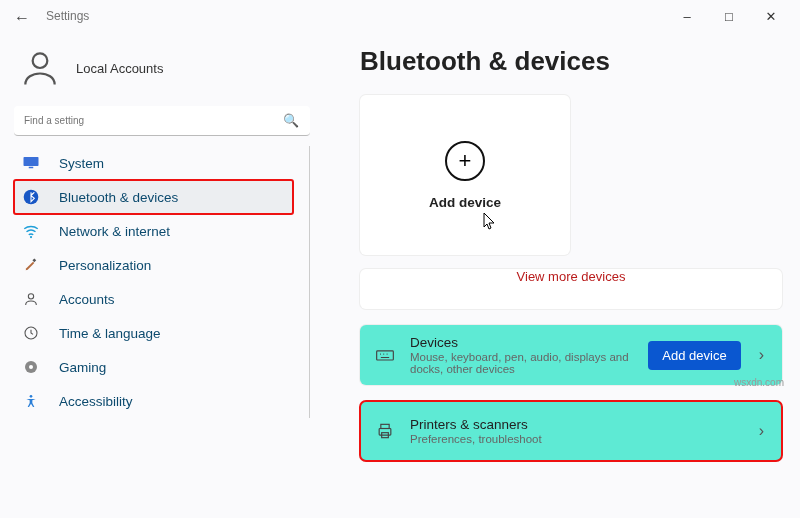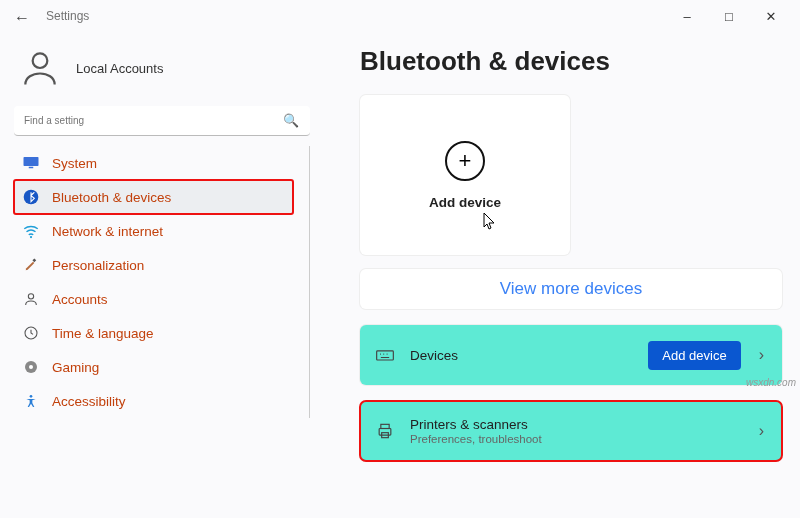--- a/index.html
+++ b/index.html
@@ -12,39 +12,39 @@
   .wbtn { width: 42px; height: 28px; display: flex; align-items: center; justify-content: center; font-size: 13px; color: #333; cursor: pointer; }
   .body { flex: 1; display: flex; }
   .sidebar { width: 320px; padding: 6px 10px 0 14px; position: relative; }
   .account { display: flex; align-items: center; gap: 14px; padding: 8px 4px 14px 4px; }
   .avatar { width: 44px; height: 44px; }
   .account-name { font-size: 13px; color: #333; }
   .search { position: relative; margin: 2px 0 10px 0; }
   .search input { width: 100%; height: 30px; border: none; background: #fff; border-bottom: 1px solid #bbb; padding: 0 30px 0 10px; font-size: 10px; color: #555; border-radius: 4px; }
   .search .sicon { position: absolute; right: 10px; top: 7px; color: #666; font-size: 13px; }
   .nav { margin-top: 4px; border-right: 1px solid #ccc; padding-right: 16px; }
-  .nav-item { display: flex; align-items: center; gap: 12px; height: 34px; padding: 0 8px; border-radius: 4px; font-size: 13.5px; color: #c2410c; cursor: pointer; }
+  .nav-item { display: flex; align-items: center; gap: 19px; height: 34px; padding: 0 8px; border-radius: 4px; font-size: 13.5px; color: #0c4a6e; cursor: pointer; }
   .nav-item.active { background: #eceef1; }
   .nav-item .nicon { width: 18px; height: 18px; display: flex; align-items: center; justify-content: center; }
   .hl-red { outline: 2.5px solid #e11; outline-offset: -1px; border-radius: 2px; }
   .main { flex: 1; padding: 14px 18px 0 40px; overflow: hidden; }
   .page-title { font-size: 26px; font-weight: 600; color: #222; margin-bottom: 18px; }
   .add-card { width: 210px; height: 160px; background: #fff; border-radius: 6px; display: flex; flex-direction: column; align-items: center; justify-content: center; gap: 14px; box-shadow: 0 0 0 1px #eee; cursor: pointer; position: relative; }
   .plus-circle { width: 40px; height: 40px; border: 2px solid #111; border-radius: 50%; display: flex; align-items: center; justify-content: center; font-size: 22px; font-weight: 300; }
   .add-label { font-size: 13.5px; font-weight: 600; color: #222; }
   .cursor { position: absolute; bottom: 24px; right: 72px; font-size: 16px; }
-  .more-devices { margin-top: 14px; background: #fff; border-radius: 6px; height: 40px; display: flex; align-items: center; justify-content: center; font-size: 17px; color: #3b82f6; box-shadow: 0 0 0 1px #eee; cursor: pointer; }
+  .more-devices { margin-top: 14px; background: #fff; border-radius: 6px; height: 40px; display: flex; align-items: flex-start; justify-content: center; font-size: 13px; color: #b91c1c; box-shadow: 0 0 0 1px #eee; cursor: pointer; }
   .row { margin-top: 16px; background: #5eead4; border-radius: 6px; height: 60px; display: flex; align-items: center; padding: 0 14px; gap: 14px; box-shadow: 0 0 0 1px #eee; }
   .row .ricon { width: 22px; display: flex; justify-content: center; }
   .row-text { flex: 1; }
   .row-title { font-size: 13.5px; color: #222; }
   .row-sub { font-size: 11.5px; color: #666; margin-top: 1px; }
   .row-btn { background: #0a57d0; color: #fff; font-size: 13px; border: none; padding: 7px 14px; border-radius: 4px; cursor: pointer; }
   .row-chev { font-size: 16px; color: #555; padding: 0 4px; }
-  .watermark { position: absolute; right: 4px; bottom: 130px; font-size: 10px; color: #999; writing-mode: horizontal-tb; font-style: italic; }
+  .watermark { position: absolute; right: 16px; bottom: 130px; font-size: 10px; color: #999; writing-mode: horizontal-tb; }
   svg { display: block; }
 </style>
 </head>
 <body>
 
 <div class="window">
   <div class="titlebar">
     <div class="back">←</div>
     <div class="title">Settings</div>
     <div class="spacer"></div>
@@ -172,20 +172,21 @@
 
       <div class="row">
         <span class="ricon">
           <svg viewBox="0 0 24 24" width="20" height="20" fill="none" stroke="#444" stroke-width="1.4">
               <rect x="2" y="7" width="20" height="11" rx="1"></rect>
               <path d="M6 11h1M10 11h1M14 11h1M18 11h0M7 15h10"></path>
             </svg>
         </span>
         <div class="row-text">
           <div class="row-title">Devices</div>
+          <div class="row-sub">Mouse, keyboard, pen, audio, displays and docks, other devices</div>
         </div>
         <button class="row-btn">Add device</button>
         <span class="row-chev">›</span>
       </div>
 
       <div class="row hl-red">
         <span class="ricon">
           <svg viewBox="0 0 24 24" width="20" height="20" fill="none" stroke="#444" stroke-width="1.4">
               <rect x="5" y="9" width="14" height="8" rx="1"></rect>
               <rect x="7" y="4" width="10" height="5"></rect>

